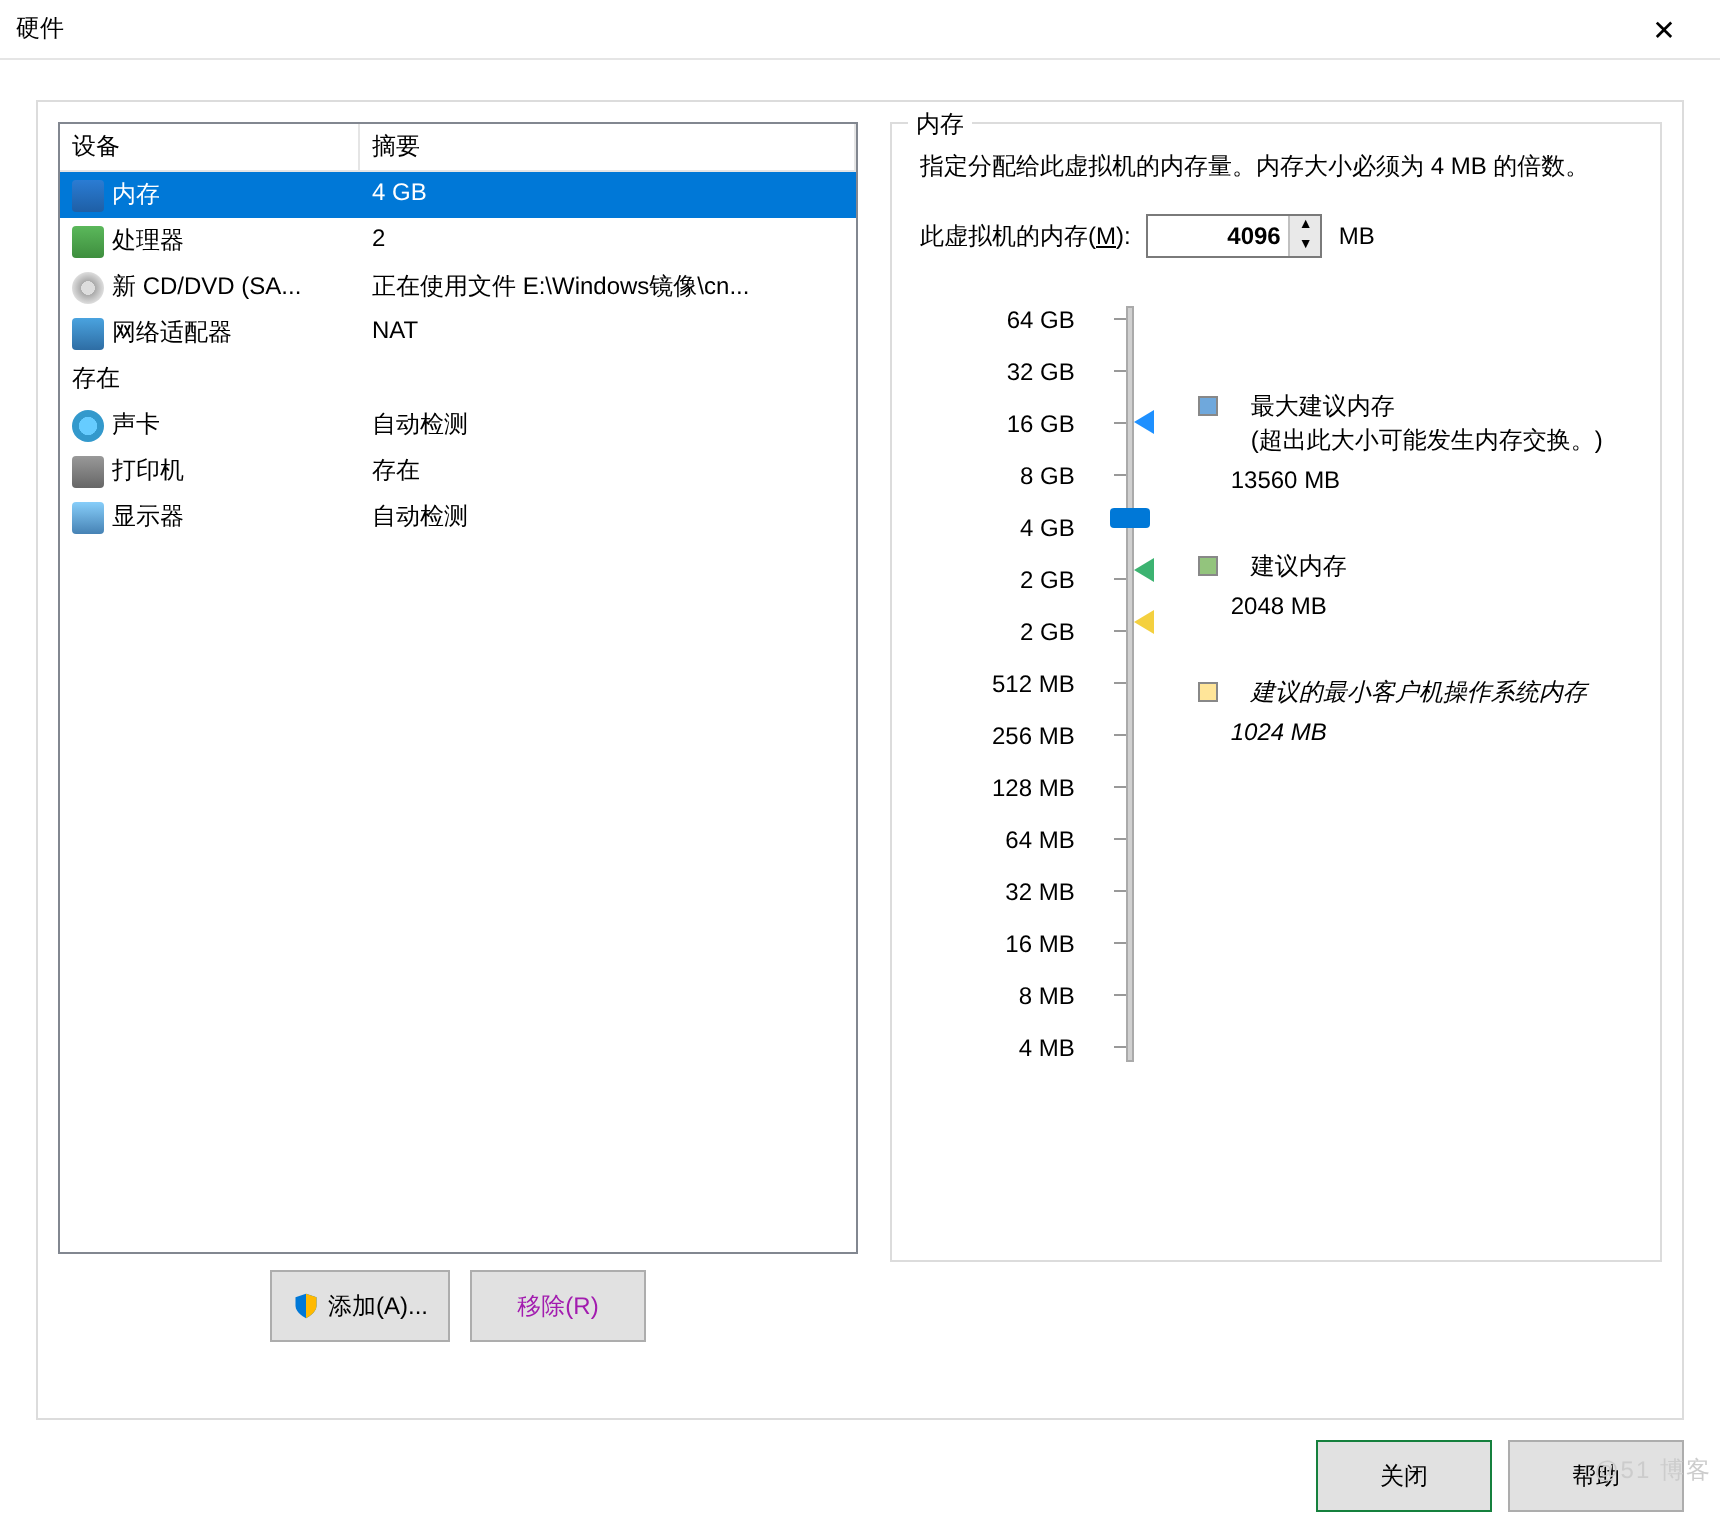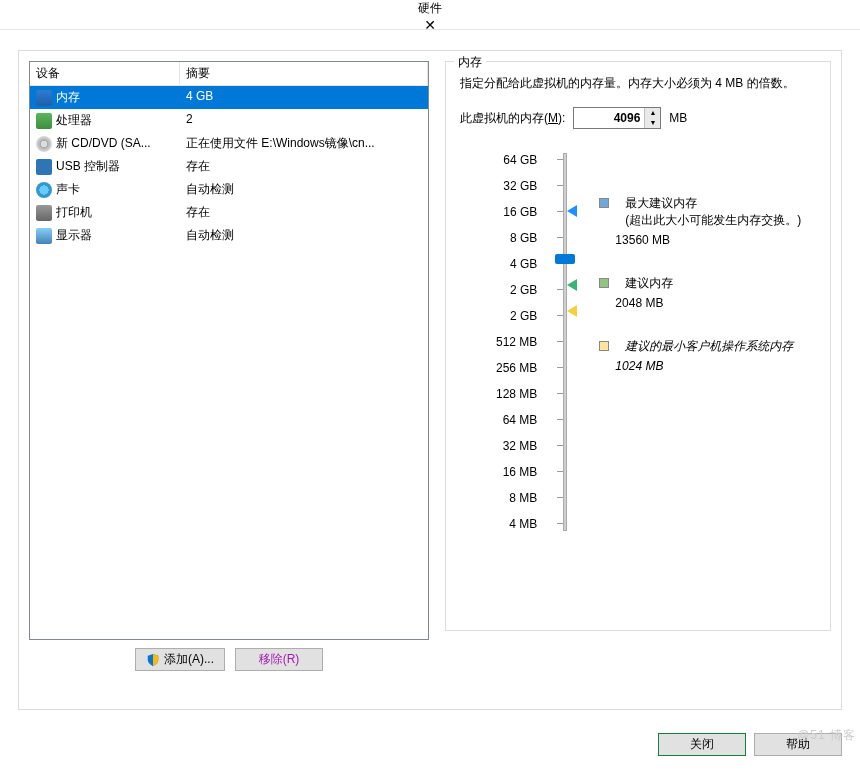--- a/index.html
+++ b/index.html
@@ -1,17 +1,17 @@
 <!DOCTYPE html>
 <html><head>
 <meta charset="utf-8">
 <style>
   * { box-sizing: border-box; font-family: "Microsoft YaHei", "Segoe UI", sans-serif; font-size: 12px; }
   body { margin: 0; background: #fff; width: 860px; height: 770px; overflow: hidden; }
-  .titlebar { display: flex; align-items: center; justify-content: space-between; height: 30px; padding: 0 8px; border-bottom: 1px solid #e5e5e5; flex-direction: column; }
+  .titlebar { display: flex; align-items: center; justify-content: space-between; height: 30px; padding: 0 8px; border-bottom: 1px solid #e5e5e5; }
   .titlebar .title { font-size: 12px; }
   .titlebar .close { width: 40px; text-align: center; font-size: 14px; }
   .outer { position: absolute; top: 50px; left: 18px; right: 18px; bottom: 60px; border: 1px solid #dcdcdc; padding: 10px; }
   .columns { display: flex; gap: 16px; height: 610px; }
   .left-col { width: 400px; display: flex; flex-direction: column; }
   .hw-list { flex: 1; border: 1px solid #828790; background: #fff; overflow: hidden; }
   .hw-head { display: flex; background: #fff; border-bottom: 1px solid #e5e5e5; }
   .hw-head .c1, .hw-row .c1 { width: 150px; padding: 3px 6px; display: flex; align-items: center; gap: 4px; }
   .hw-head .c2, .hw-row .c2 { flex: 1; padding: 3px 6px; white-space: nowrap; overflow: hidden; text-overflow: ellipsis; }
   .hw-head > div { border-right: 1px solid #e5e5e5; font-weight: normal; }
@@ -20,21 +20,21 @@
   .ico { width: 16px; height: 16px; display: inline-block; background: #555; border-radius: 2px; flex: none; }
   .ico.mem { background: linear-gradient(#2b7cd3,#1e5fa6); }
   .ico.cpu { background: linear-gradient(#5bb85b,#3e8e3e); }
   .ico.cd  { background: radial-gradient(circle,#ddd 30%,#aaa 31%,#ddd 70%); border-radius:50%; }
   .ico.net { background: linear-gradient(#4aa3df,#2e6da4); }
   .ico.usb { background: #2e75b6; }
   .ico.snd { background: radial-gradient(circle,#6cf 40%,#39c 41%); border-radius:50%; }
   .ico.prn { background: linear-gradient(#999,#666); }
   .ico.dsp { background: linear-gradient(#87cefa,#4682b4); }
   .left-btns { display: flex; justify-content: center; gap: 10px; margin-top: 8px; }
-  .btn { min-width: 88px; height: 23px; border: 1px solid #adadad; background: #e1e1e1; display: inline-flex; align-items: center; justify-content: center; gap: 4px; padding: 0 10px; }
+  .btn { min-width: 88px; height: 36px; border: 1px solid #adadad; background: #e1e1e1; display: inline-flex; align-items: center; justify-content: center; gap: 4px; padding: 0 10px; }
   .btn[disabled] { color: #a21caf; }
   .btn.def { border: 1px solid #15803d; }
   .shield { width: 14px; height: 14px; display: inline-block; }
   .right-col { flex: 1; }
   .gbox { border: 1px solid #dcdcdc; padding: 12px 14px 14px; position: relative; height: 570px; }
   .gbox > .legend { position: absolute; top: -8px; left: 8px; background: #fff; padding: 0 4px; }
   .desc { line-height: 1.6; margin-bottom: 14px; }
   .memrow { display: flex; align-items: center; gap: 8px; margin-bottom: 18px; }
   .memrow .u { text-decoration: underline; }
   .spin { display: inline-flex; border: 1px solid #7a7a7a; height: 22px; }
@@ -94,23 +94,26 @@
             </div>
             <div class="hw-row">
               <div class="c1">
                 <span class="ico cd"></span>
                 <span>新 CD/DVD (SA...</span>
               </div>
               <div class="c2">正在使用文件 E:\Windows镜像\cn...</div>
             </div>
             <div class="hw-row">
               <div class="c1">
-                <span class="ico usb"></span>
-                <span>USB 控制器</span>
-              </div>
+                <span class="ico net"></span>
+                <span>网络适配器</span>
+              </div>
+              <div class="c2">NAT</div>
+            </div>
+            <div class="hw-row">
               <div class="c2">存在</div>
             </div>
             <div class="hw-row">
               <div class="c1">
                 <span class="ico snd"></span>
                 <span>声卡</span>
               </div>
               <div class="c2">自动检测</div>
             </div>
             <div class="hw-row">

